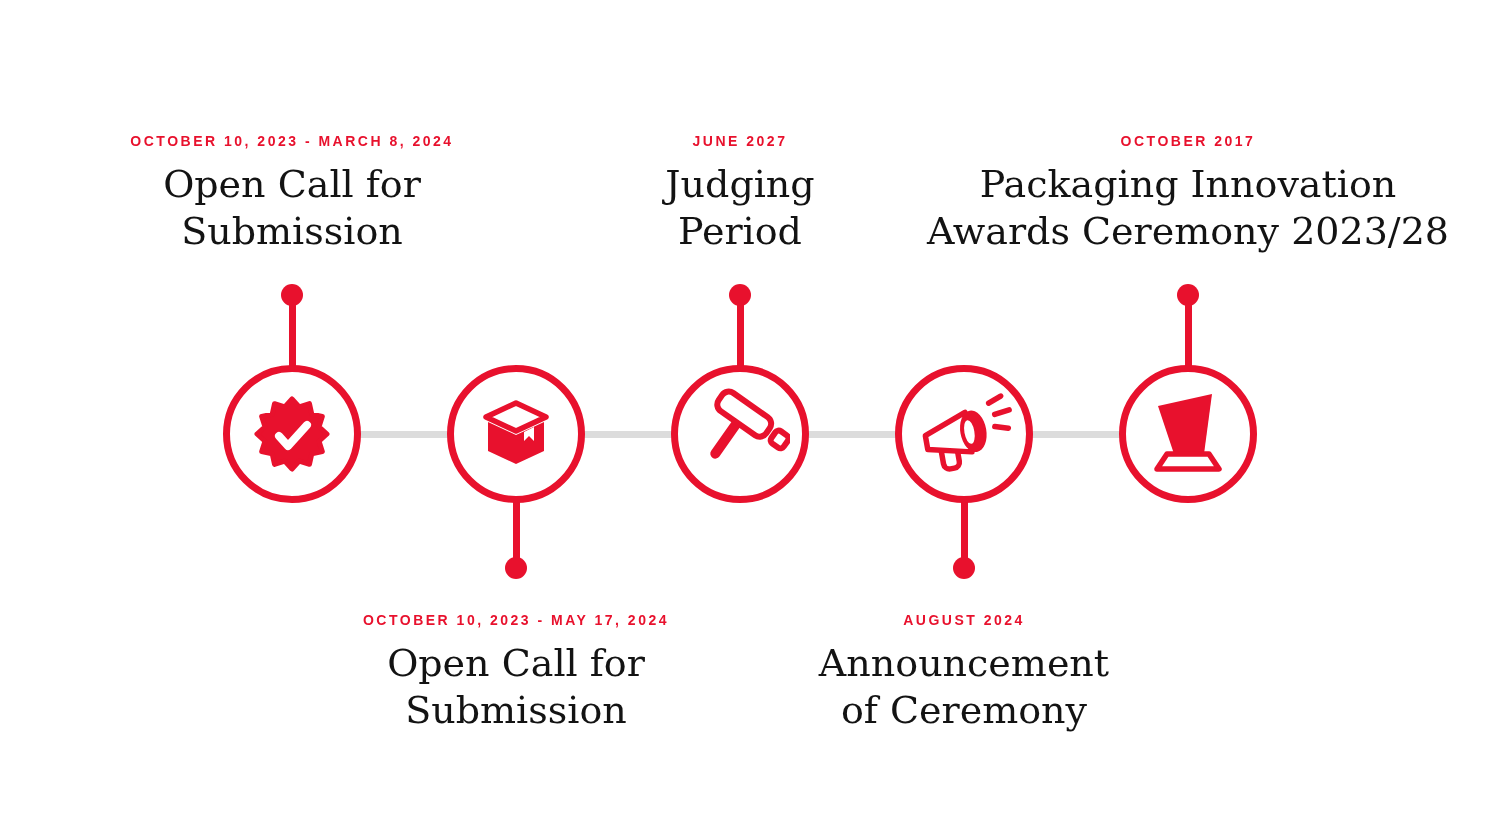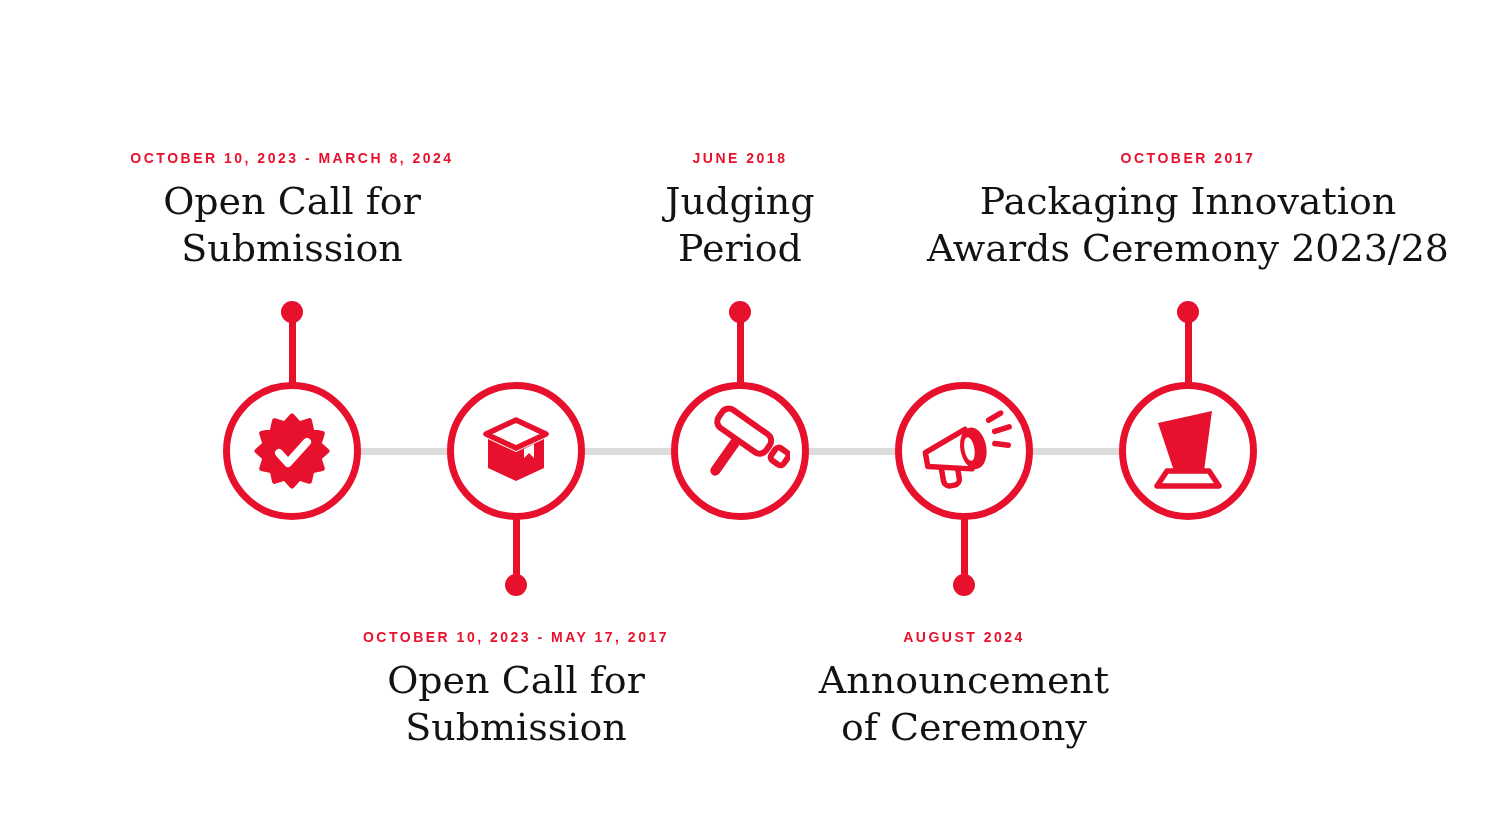--- a/index.html
+++ b/index.html
@@ -3,21 +3,21 @@
 <meta charset="utf-8">
 <style>
   :root{
     --accent:#E8112D;
     --track:#DCDCDC;
     --ink:#131313;
   }
   html,body{margin:0;padding:0;background:#fff;}
   body{width:1488px;height:836px;overflow:hidden;position:relative;
        font-family:"Liberation Sans",sans-serif;}
-  .canvas{position:absolute;inset:0;margin-top:17px;}
+  .canvas{position:absolute;inset:0;}
 
   .track{position:absolute;left:292px;top:431px;width:896px;height:7px;
          background:var(--track);z-index:0;}
 
   .item{position:absolute;top:0;left:0;width:0;height:836px;}
 
   .milestone-circle{position:absolute;left:-69px;top:365px;width:138px;height:138px;
          box-sizing:border-box;border:7px solid var(--accent);border-radius:50%;
          background:#fff;z-index:2;display:flex;align-items:center;justify-content:center;
          color:var(--accent);}
@@ -59,38 +59,38 @@
       <span>
         <svg viewBox="-50 -50 100 100" width="100" height="100" aria-hidden="true">
           <polygon points="0,-35 7.25,-27.05 17.5,-30.31 19.8,-19.8 30.31,-17.5 27.05,-7.25 35,0 27.05,7.25 30.31,17.5 19.8,19.8 17.5,30.31 7.25,27.05 0,35 -7.25,27.05 -17.5,30.31 -19.8,19.8 -30.31,17.5 -27.05,7.25 -35,0 -27.05,-7.25 -30.31,-17.5 -19.8,-19.8 -17.5,-30.31 -7.25,-27.05" fill="currentColor" stroke="currentColor" stroke-width="5" stroke-linejoin="round"></polygon>
           <path d="M -13 2 L -4 12 L 15 -9" fill="none" stroke="#ffffff" stroke-width="8" stroke-linecap="round" stroke-linejoin="round"></path>
         </svg>
       </span>
     </div>
   </div>
 
   <div class="item below" style="left:516px">
-    <div class="milestone-date">OCTOBER 10, 2023 - MAY 17, 2017</div>
+    <div class="milestone-date">OCTOBER 10, 2023 - MAY 17, 2024</div>
     <div class="milestone-title">Open Call for
 Submission</div>
     <div class="dot"></div>
     <div class="stem"></div>
     <div class="milestone-circle">
       <span>
         <svg viewBox="-50 -50 100 100" width="100" height="100" aria-hidden="true">
           <path d="M -28 -12 L 0 1 L 28 -12 L 28 17 L 0 30 L -28 17 Z" fill="currentColor"></path>
           <path d="M 8 -2 L 18 -7 L 18 7 L 13 2 L 8 7 Z" fill="#ffffff"></path>
           <path d="M 0 -31 L 30 -17 L 0 -3 L -30 -17 Z" fill="#ffffff" stroke="currentColor" stroke-width="5.5" stroke-linejoin="round"></path>
         </svg>
       </span>
     </div>
   </div>
 
   <div class="item above" style="left:740px">
-    <div class="milestone-date">JUNE 2018</div>
+    <div class="milestone-date">JUNE 2027</div>
     <div class="milestone-title">Judging
 Period</div>
     <div class="dot"></div>
     <div class="stem"></div>
     <div class="milestone-circle">
       <span>
         <svg viewBox="-50 -50 100 100" width="100" height="100" aria-hidden="true">
           <g transform="translate(2,-8) rotate(35)">
             <line x1="-6" y1="0" x2="-6" y2="38" stroke="currentColor" stroke-width="10" stroke-linecap="round"></line>
             <rect x="-34" y="-22" width="58" height="22" rx="8" fill="#ffffff" stroke="currentColor" stroke-width="6"></rect>

